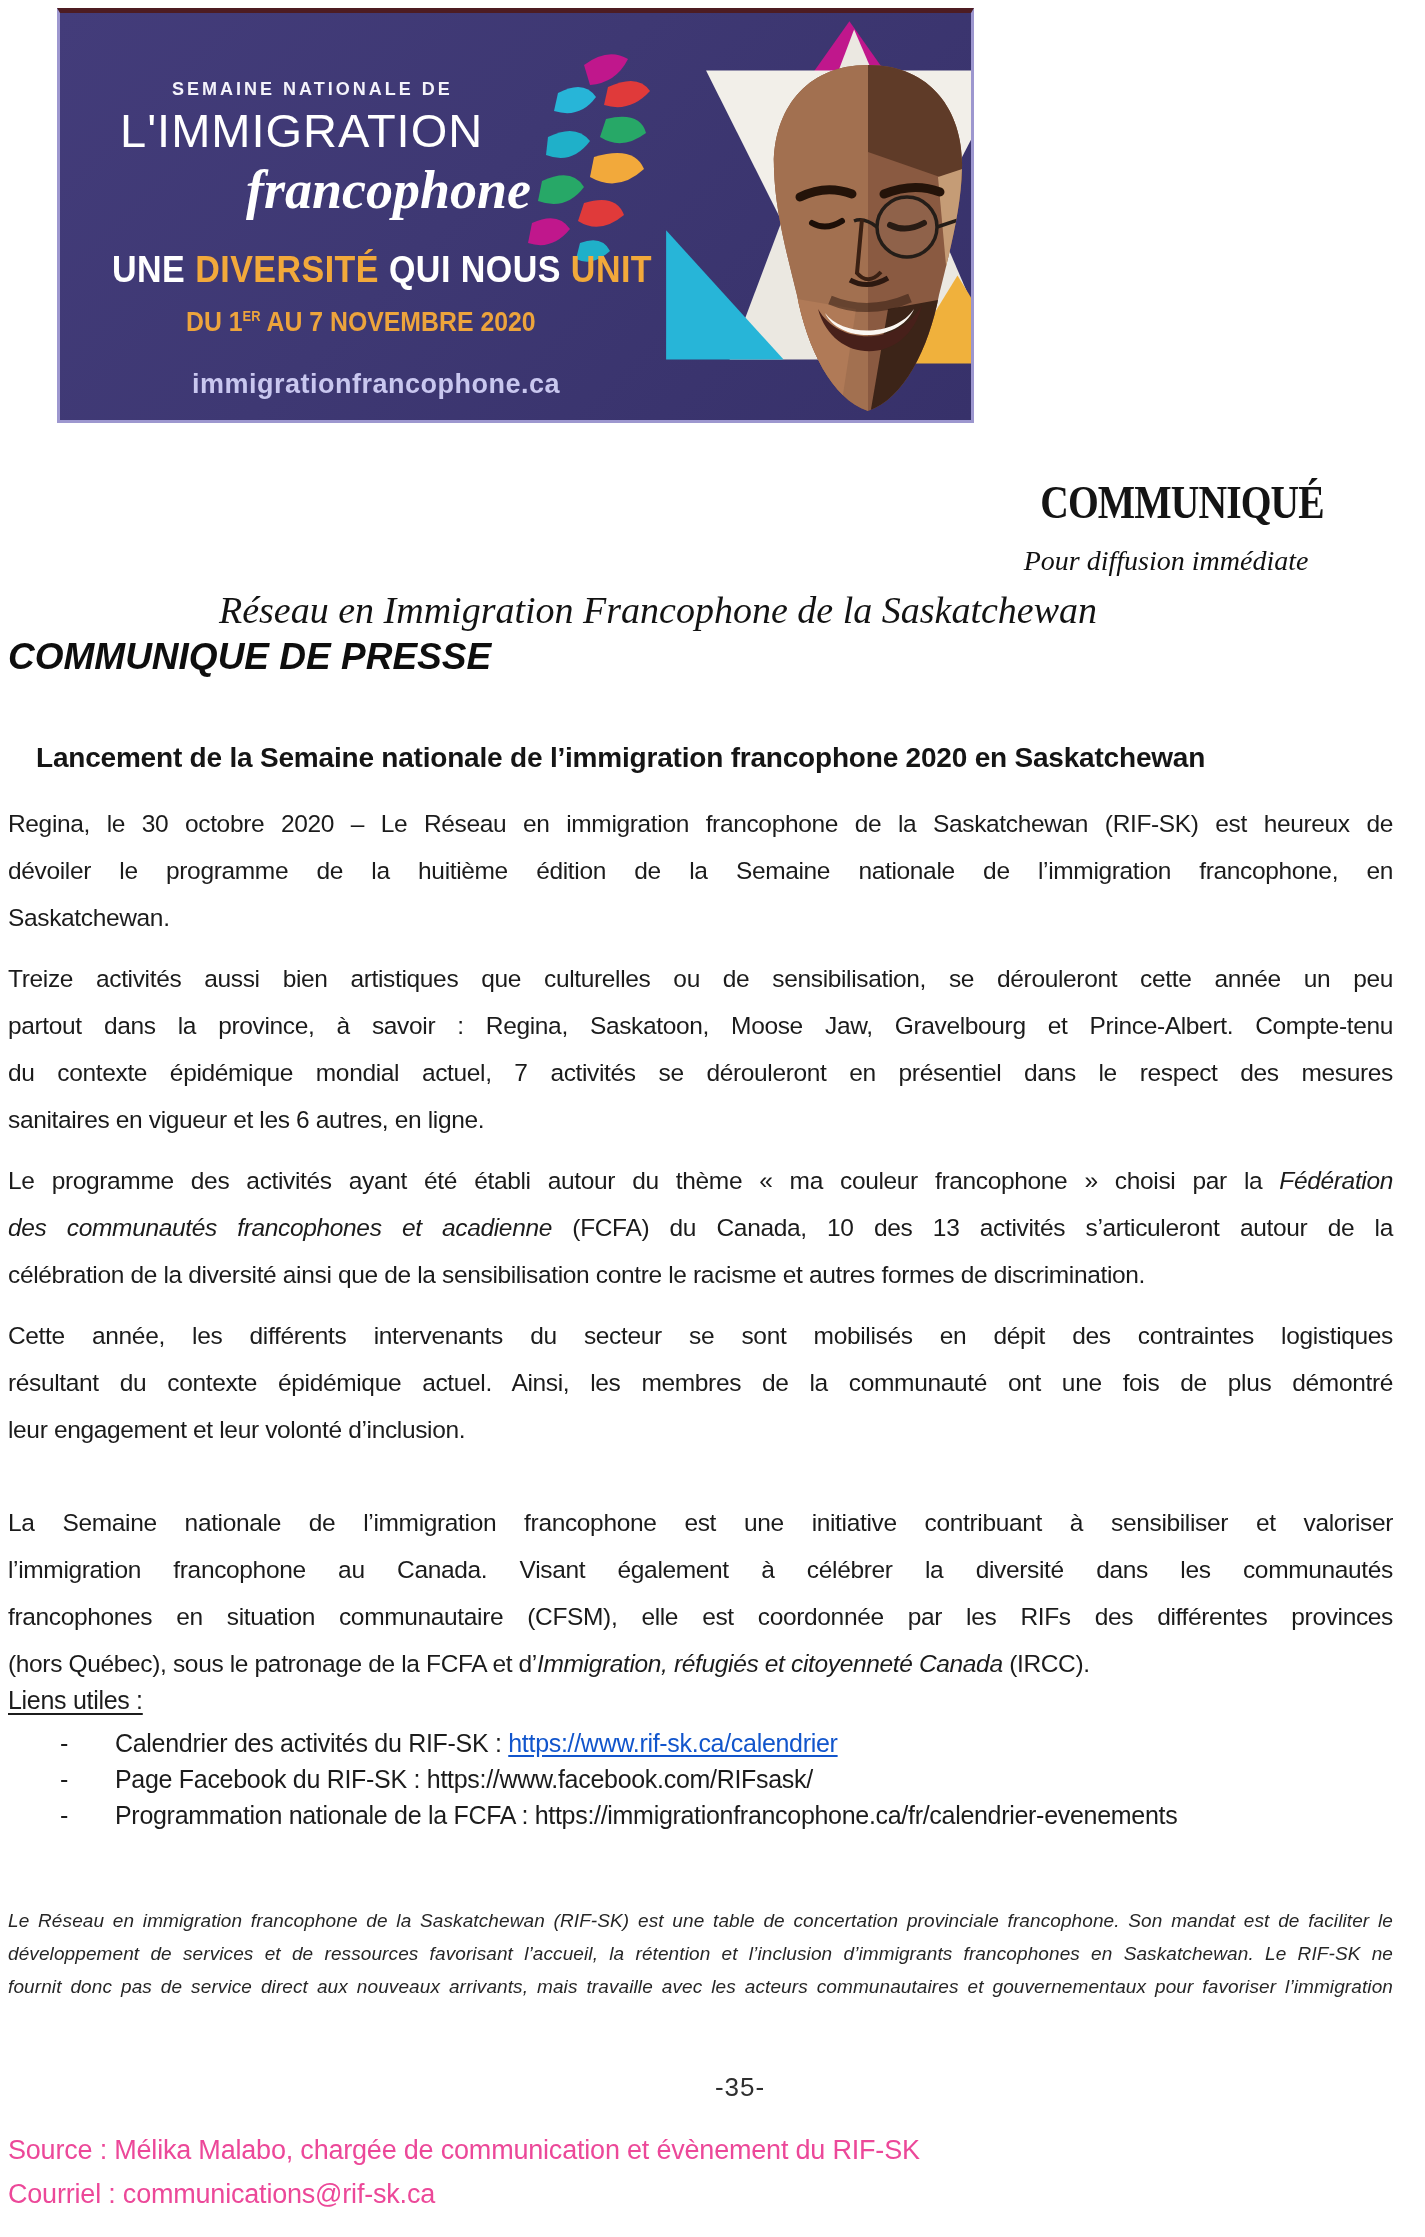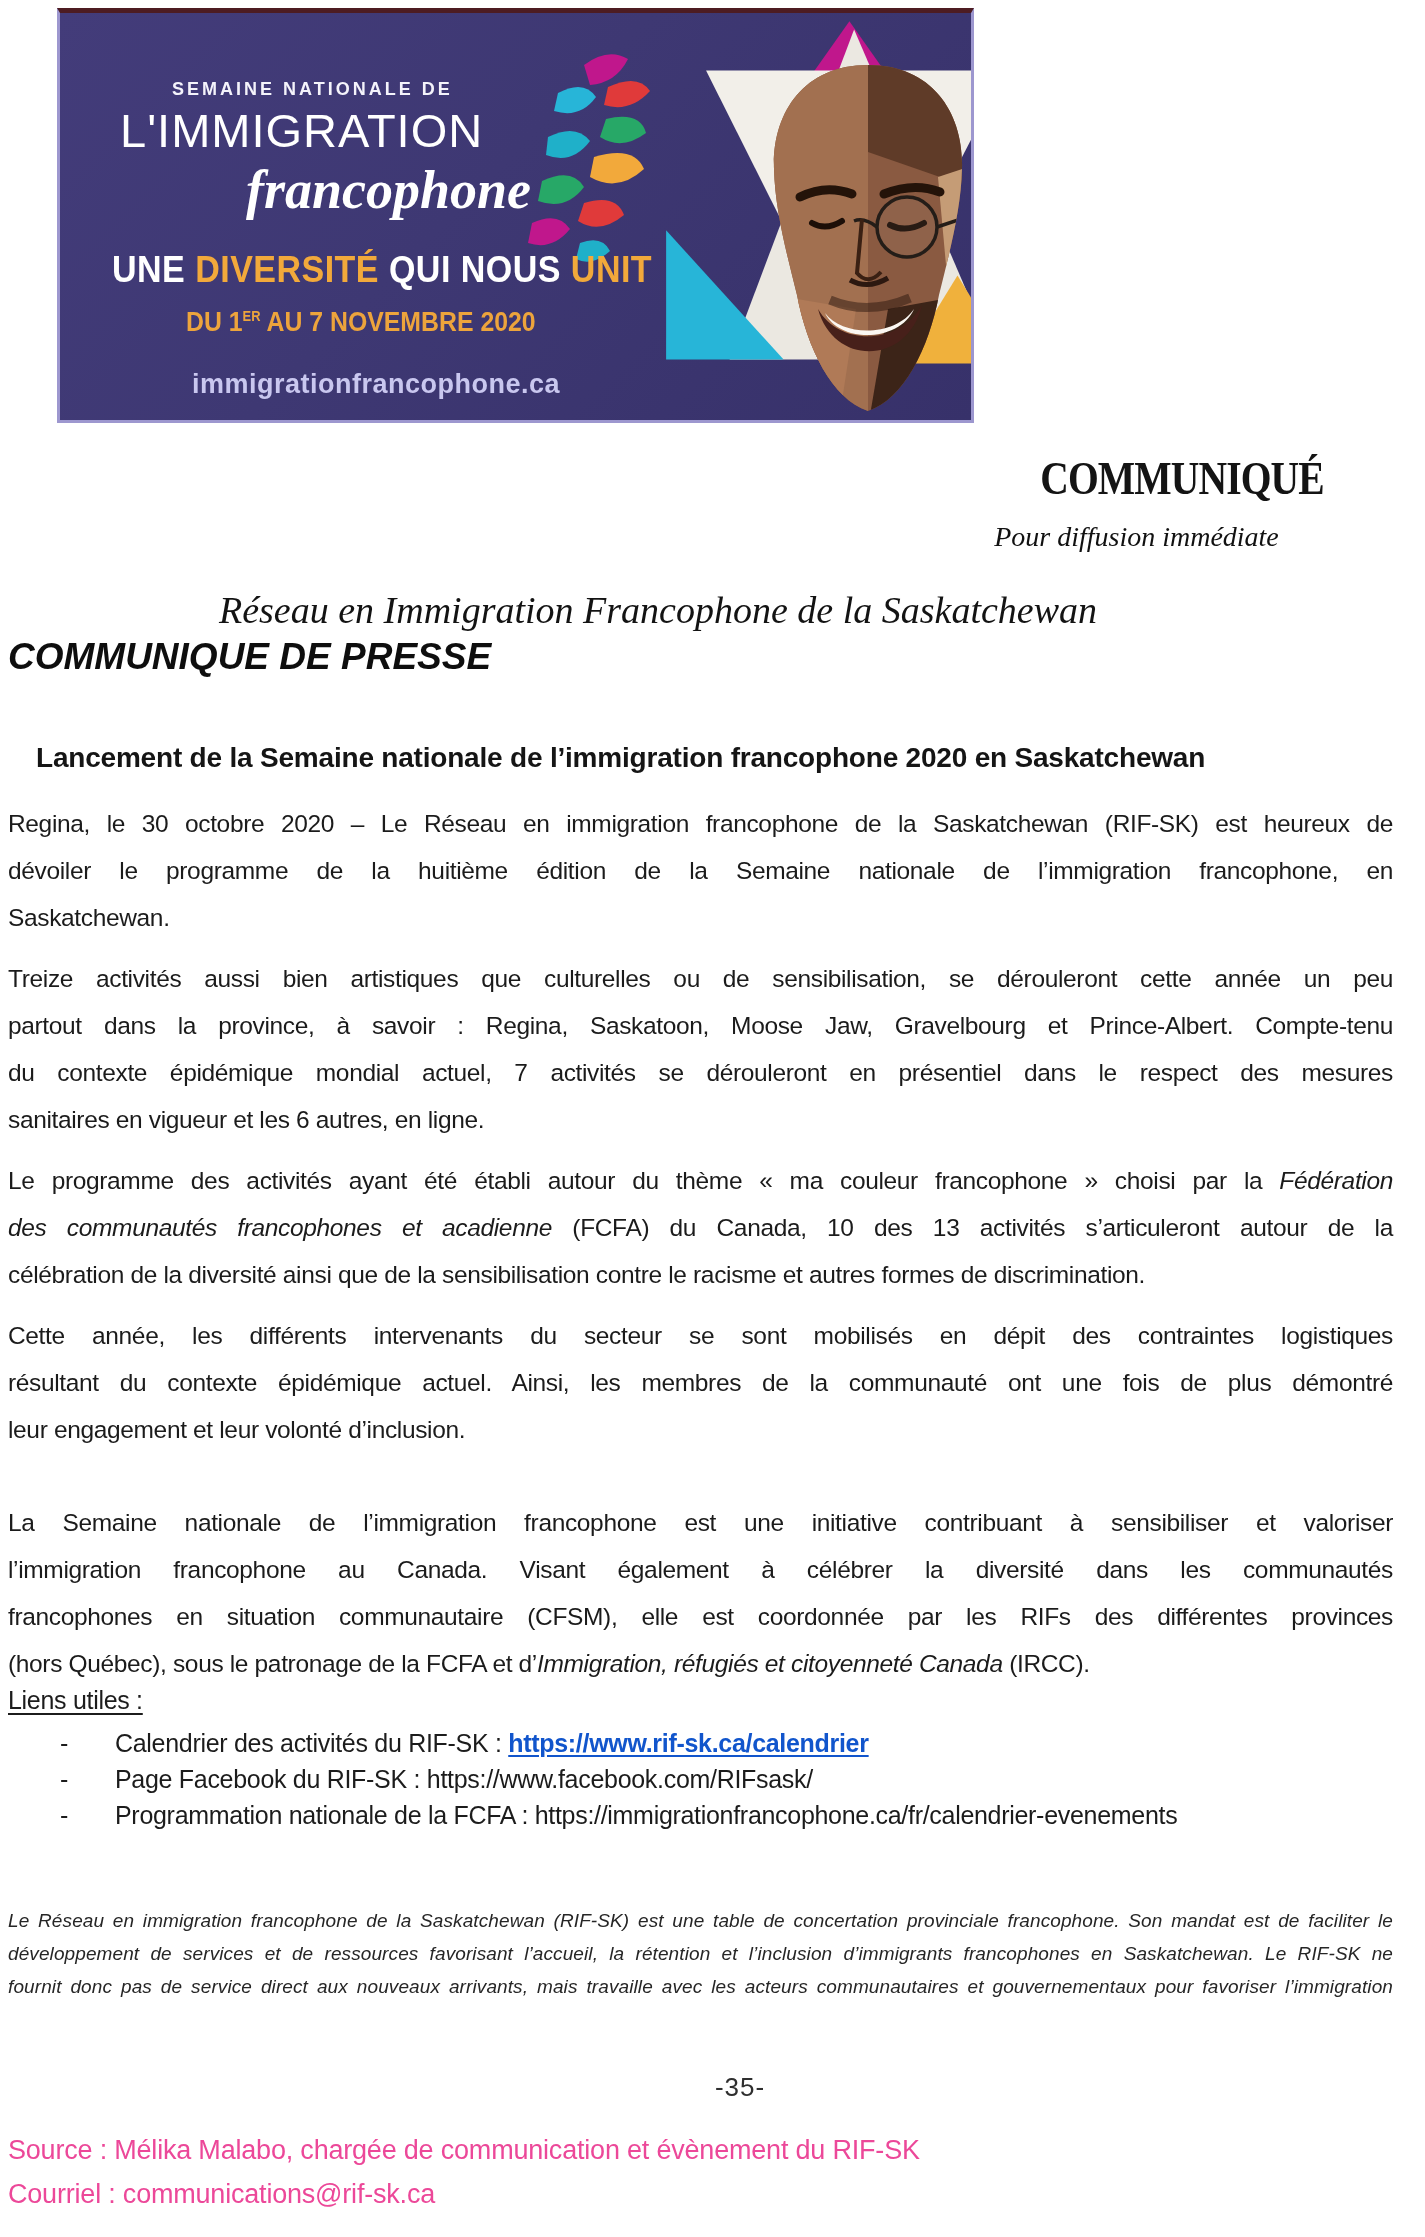--- a/index.html
+++ b/index.html
@@ -40,21 +40,21 @@
   .bar{height:3px;background:#e8e6f4;margin-top:2px;width:92px;}
   .bar.red{height:9px;background:#c22033;width:92px;}
   .logo-divider{width:100px;height:1px;background:#8d87c2;margin:16px 0 14px 2px;}
   .canada-word{font-family:"Liberation Serif",serif;font-size:27px;font-weight:700;letter-spacing:.5px;}
   .rif-logo{display:flex;gap:7px;align-items:center;}
   .rif-f{width:40px;height:52px;border:2px solid #efeefc;transform:skewX(-8deg);display:flex;align-items:center;justify-content:center;
          font-family:"Liberation Serif",serif;font-style:italic;font-size:30px;color:#efeefc;}
   .rif-lines .bar{width:52px;background:#cfcde8;}
 
   
-  .masthead{position:absolute;right:87px;top:452px;text-align:left;}
+  .masthead{position:absolute;right:87px;top:476px;text-align:center;}
   .communique{font-family:"Liberation Serif",serif;font-weight:700;font-size:46px;color:#141414;
               letter-spacing:-1px;transform:scaleX(.86);transform-origin:right center;margin-right:14px;}
   .diffusion{font-family:"Liberation Serif",serif;font-style:italic;font-size:28px;margin-top:16px;color:#111;}
 
   
   .org-heading{position:absolute;left:8px;top:588px;width:1300px;text-align:center;
                font-family:"Liberation Serif",serif;font-style:italic;font-size:38px;color:#131313;}
   .press-heading{position:absolute;left:8px;top:636px;width:1300px;text-align:left;
                  font-family:Liberation Sans, sans-serif;font-style:italic;font-weight:700;font-size:37px;color:#0e0e0e;}
 
@@ -66,21 +66,21 @@
   .para.gap{margin-top:46px;}
   .bline{line-height:47px;text-align:justify;text-align-last:justify;}
   .bline.last{text-align-last:left;}
   .it{font-style:italic;}
 
   
   .links{position:absolute;left:8px;top:1686px;width:1385px;font-size:25px;letter-spacing:-.3px;}
   .links-heading{text-decoration:underline;text-underline-offset:4px;margin-bottom:10px;}
   .link-row{line-height:36px;}
   .link-row .dash{display:inline-block;margin-left:52px;width:55px;}
-  .url-hyperlink{color:#1155cc;text-decoration:underline;text-underline-offset:3px;font-weight:bold;}
+  .url-hyperlink{color:#1155cc;text-decoration:underline;text-underline-offset:3px;}
   .url-plain{color:#1b1b1b;}
 
   
   .footnote{position:absolute;left:8px;top:1896px;width:1385px;padding-top:8px;
             font-style:italic;font-size:19px;letter-spacing:.1px;color:#262626;}
   .fline{line-height:33px;text-align:justify;text-align-last:justify;}
   .fline.last{text-align-last:left;}
 
   
   .pageno{position:absolute;left:0;top:2072px;width:1480px;text-align:center;font-size:26px;color:#2f2f2f;letter-spacing:1px;}

